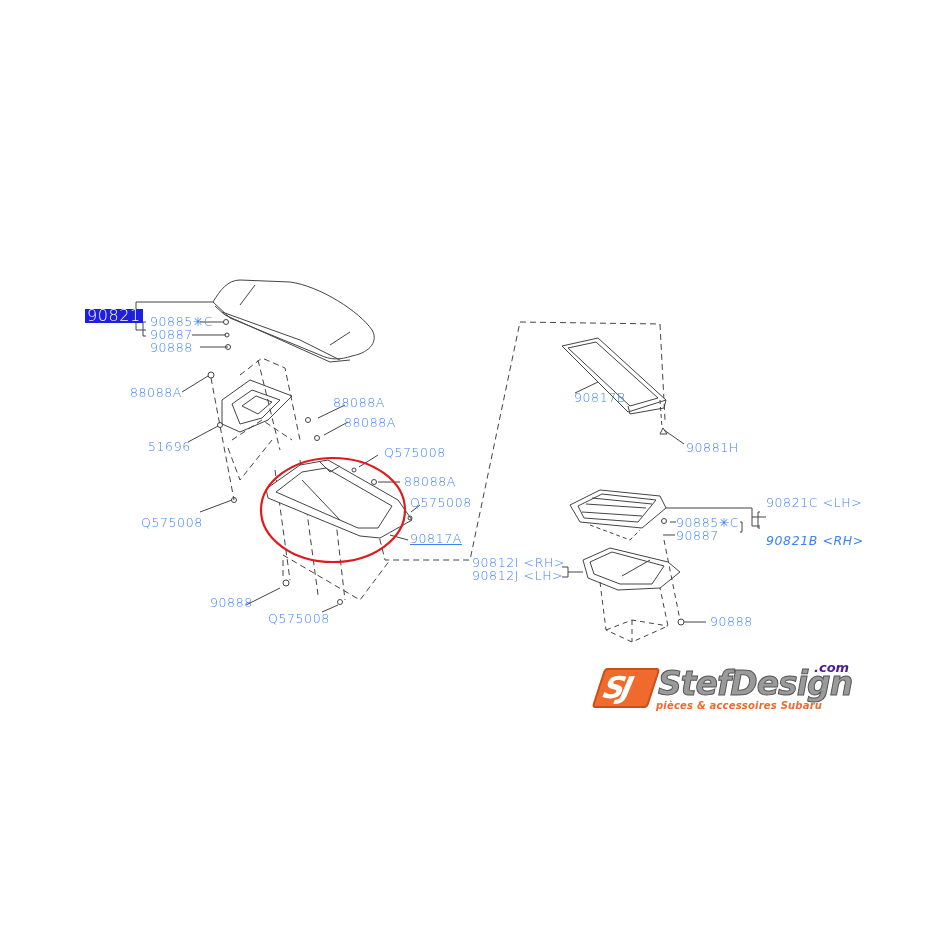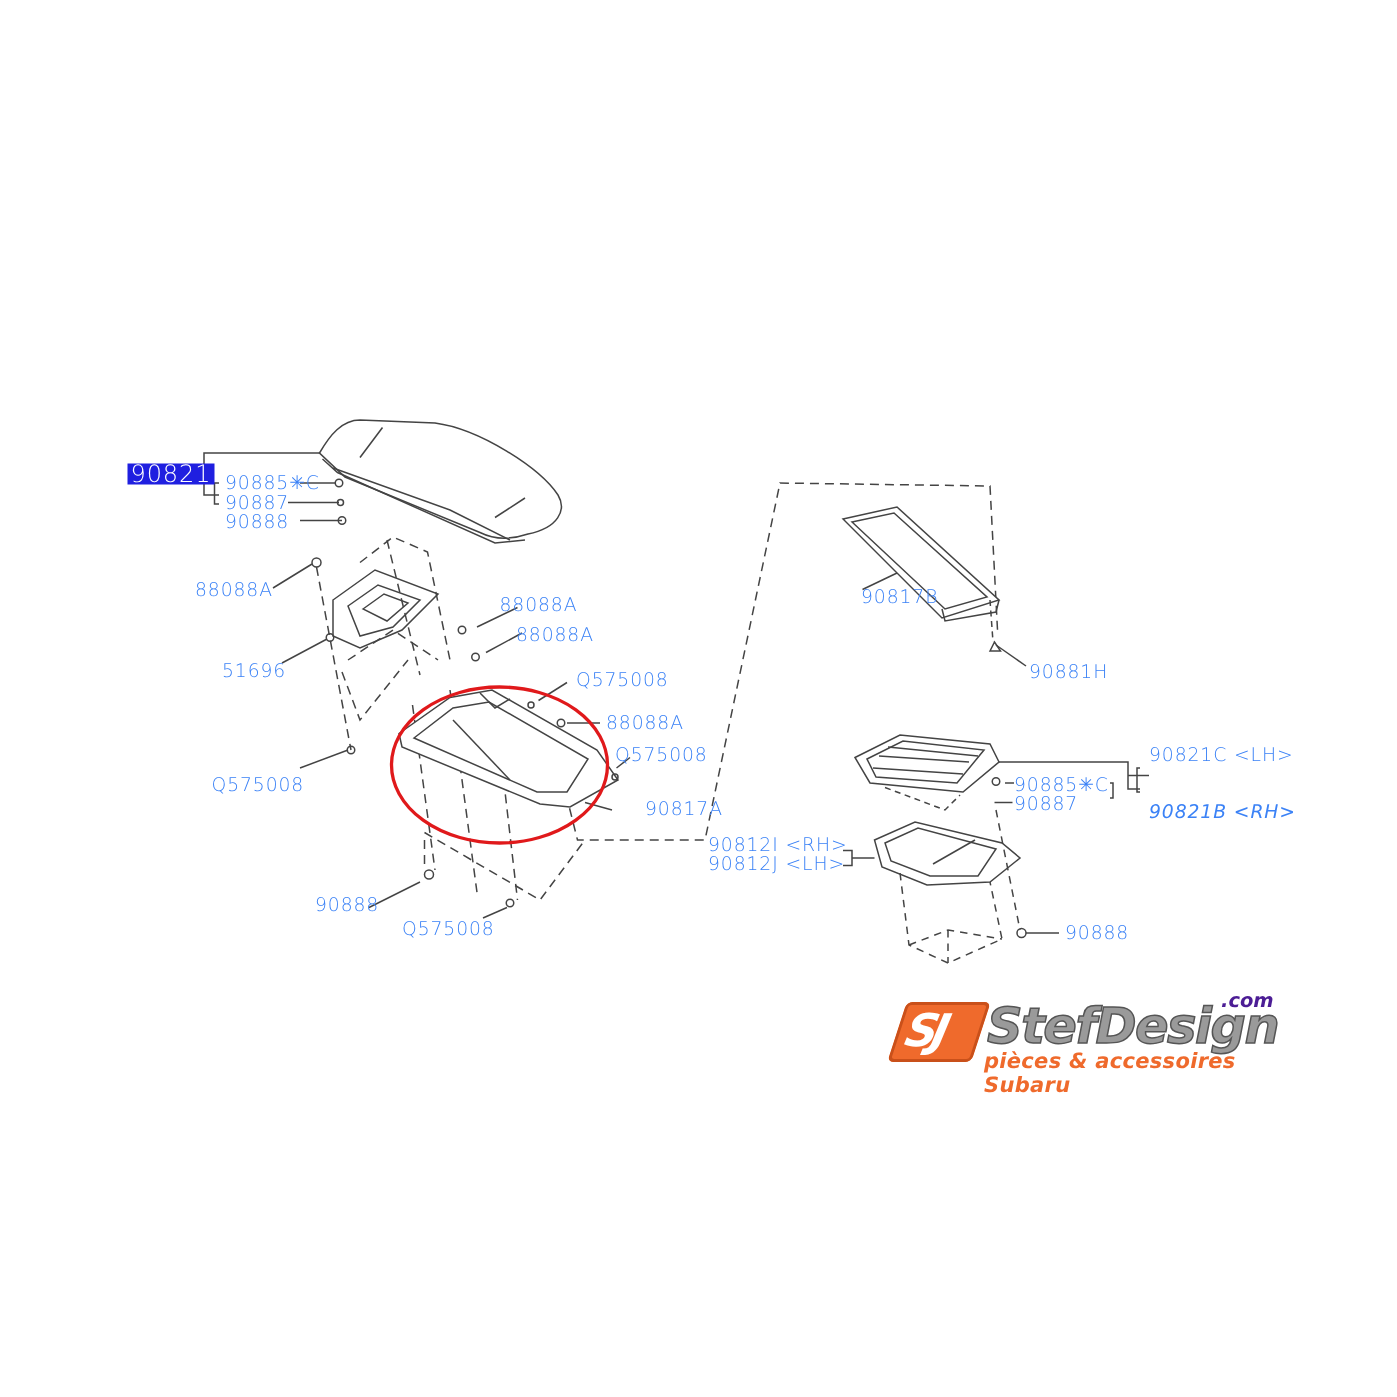--- a/index.html
+++ b/index.html
@@ -5,21 +5,21 @@
     html, body { margin:0; padding:0; background:#ffffff; }
     body { width:931px; height:931px; position:relative; overflow:hidden; font-family:"DejaVu Sans Mono", monospace; }
     #diagram { position:absolute; left:0; top:0; width:931px; height:931px; }
     .lbl { position:absolute; font-family:"DejaVu Sans", sans-serif; font-size:12.5px; color:#3b82f6; letter-spacing:0.6px; white-space:nowrap; line-height:14px; font-weight:300; }
     .hl { background:#1f1fe0; color:#ffffff; padding:0 2px; font-size:16px; }
     .logo { position:absolute; left:596px; top:664px; width:265px; height:50px; }
     .logo-badge { position:absolute; left:2px; top:4px; width:56px; height:40px; background:#ef6a2c; transform:skewX(-18deg); border-radius:4px; box-shadow:inset 0 0 0 2px #c9501a; }
     .logo-badge span { position:absolute; left:6px; top:2px; font-family:"DejaVu Sans", sans-serif; font-style:italic; font-weight:bold; font-size:30px; color:#ffffff; letter-spacing:-4px; transform:skewX(6deg); }
     .logo-name { position:absolute; left:62px; top:2px; font-family:"DejaVu Sans", sans-serif; font-style:italic; font-weight:bold; font-size:33px; color:#9a9a9a; letter-spacing:-1px; -webkit-text-stroke:1px #555; line-height:36px; }
     .logo-com { position:absolute; left:218px; top:-4px; font-family:"DejaVu Sans", sans-serif; font-style:italic; font-weight:bold; font-size:13px; color:#4c1d95;text-align:right; }
-    .logo-tag { position:absolute; left:60px; top:36px; font-family:"DejaVu Sans", sans-serif; font-style:italic; font-weight:bold; font-size:14px; color:#ef6a2c; letter-spacing:0.2px; }
+    .logo-tag { position:absolute; left:60px; top:36px; font-family:"DejaVu Sans", sans-serif; font-style:italic; font-weight:bold; font-size:10px; color:#ef6a2c; letter-spacing:0.2px; }
   </style>
 </head>
 <body>
 
 <svg id="diagram" viewBox="0 0 931 931" xmlns="http://www.w3.org/2000/svg">
   <g fill="none" stroke="#444" stroke-width="1">
 
     <g>
       <path d="M213,302 C220,290 228,280 240,280 L290,282 C320,286 360,312 372,330 C378,340 372,352 352,356 C340,360 330,360 320,355 L230,318 Z" fill="#fff"></path>
       <path d="M215,306 L225,315 L330,362 L350,360"></path>
@@ -137,21 +137,21 @@
 <span class="lbl" style="left:150px;top:328px;">90887</span>
 <span class="lbl" style="left:150px;top:341px;">90888</span>
 <span class="lbl" style="left:130px;top:386px;">88088A</span>
 <span class="lbl" style="left:148px;top:440px;">51696</span>
 <span class="lbl" style="left:141px;top:516px;">Q575008</span>
 <span class="lbl" style="left:333px;top:396px;">88088A</span>
 <span class="lbl" style="left:344px;top:416px;">88088A</span>
 <span class="lbl" style="left:384px;top:446px;">Q575008</span>
 <span class="lbl" style="left:404px;top:475px;">88088A</span>
 <span class="lbl" style="left:410px;top:496px;">Q575008</span>
-<span class="lbl" style="left:430px;top:532px;">90817A</span>
+<span class="lbl" style="left:410px;top:532px;text-decoration:underline;">90817A</span>
 <span class="lbl" style="left:210px;top:596px;">90888</span>
 <span class="lbl" style="left:268px;top:612px;">Q575008</span>
 <span class="lbl" style="left:526px;top:391px;margin-left:48px;">90817B</span>
 <span class="lbl" style="left:686px;top:441px;">90881H</span>
 <span class="lbl" style="left:676px;top:516px;">90885✳C</span>
 <span class="lbl" style="left:676px;top:529px;">90887</span>
 <span class="lbl" style="left:766px;top:534px;font-style:italic;">90821B &lt;RH&gt;</span>
 <span class="lbl" style="left:766px;top:496px;">90821C &lt;LH&gt;</span>
 <span class="lbl" style="left:472px;top:556px;">90812I &lt;RH&gt;</span>
 <span class="lbl" style="left:472px;top:569px;">90812J &lt;LH&gt;</span>

